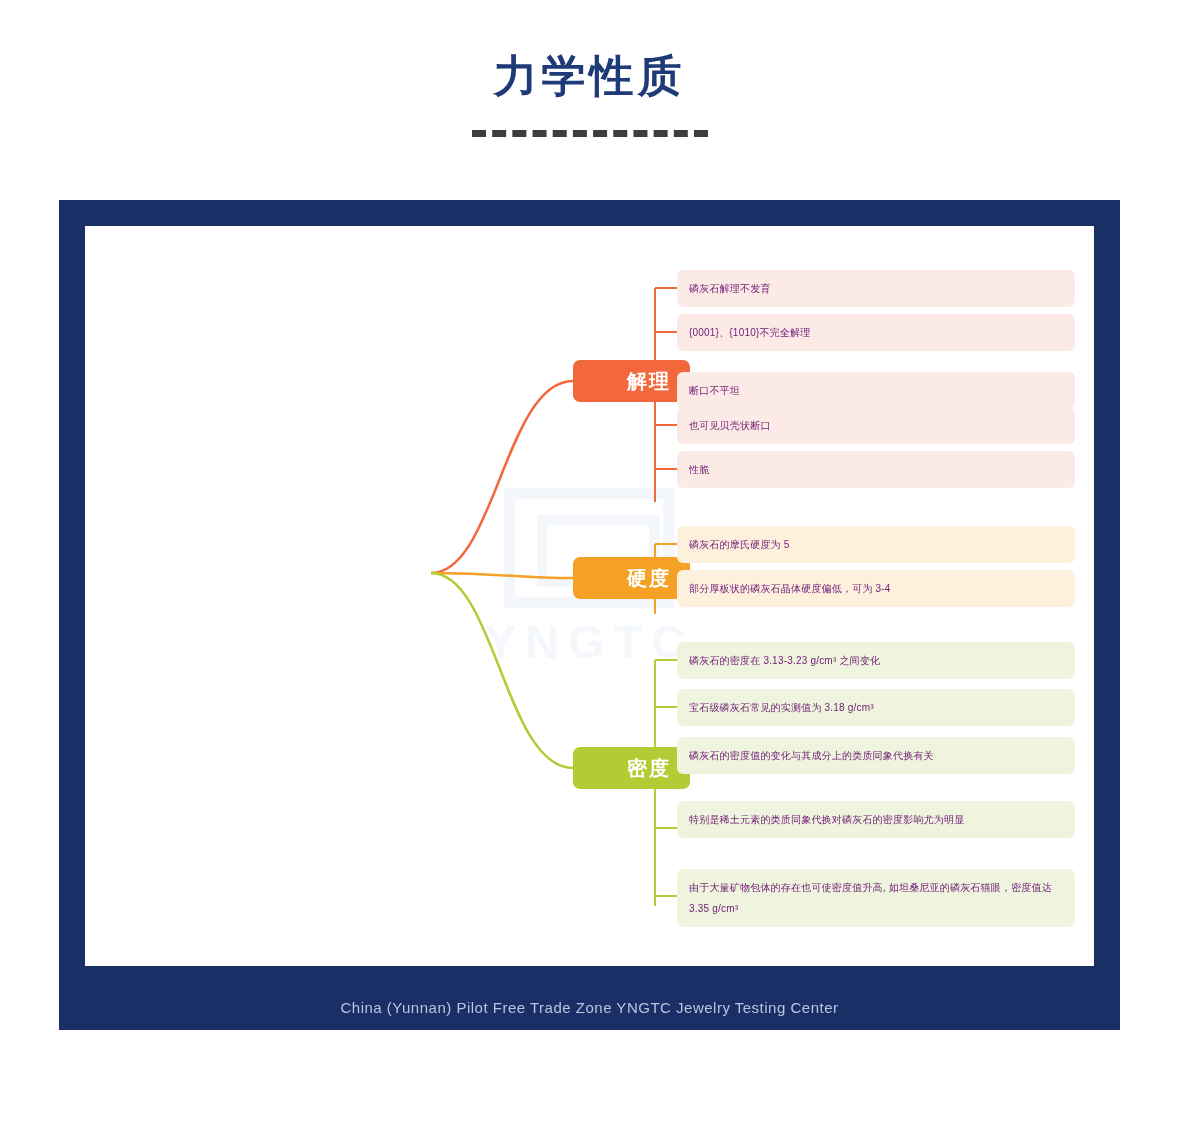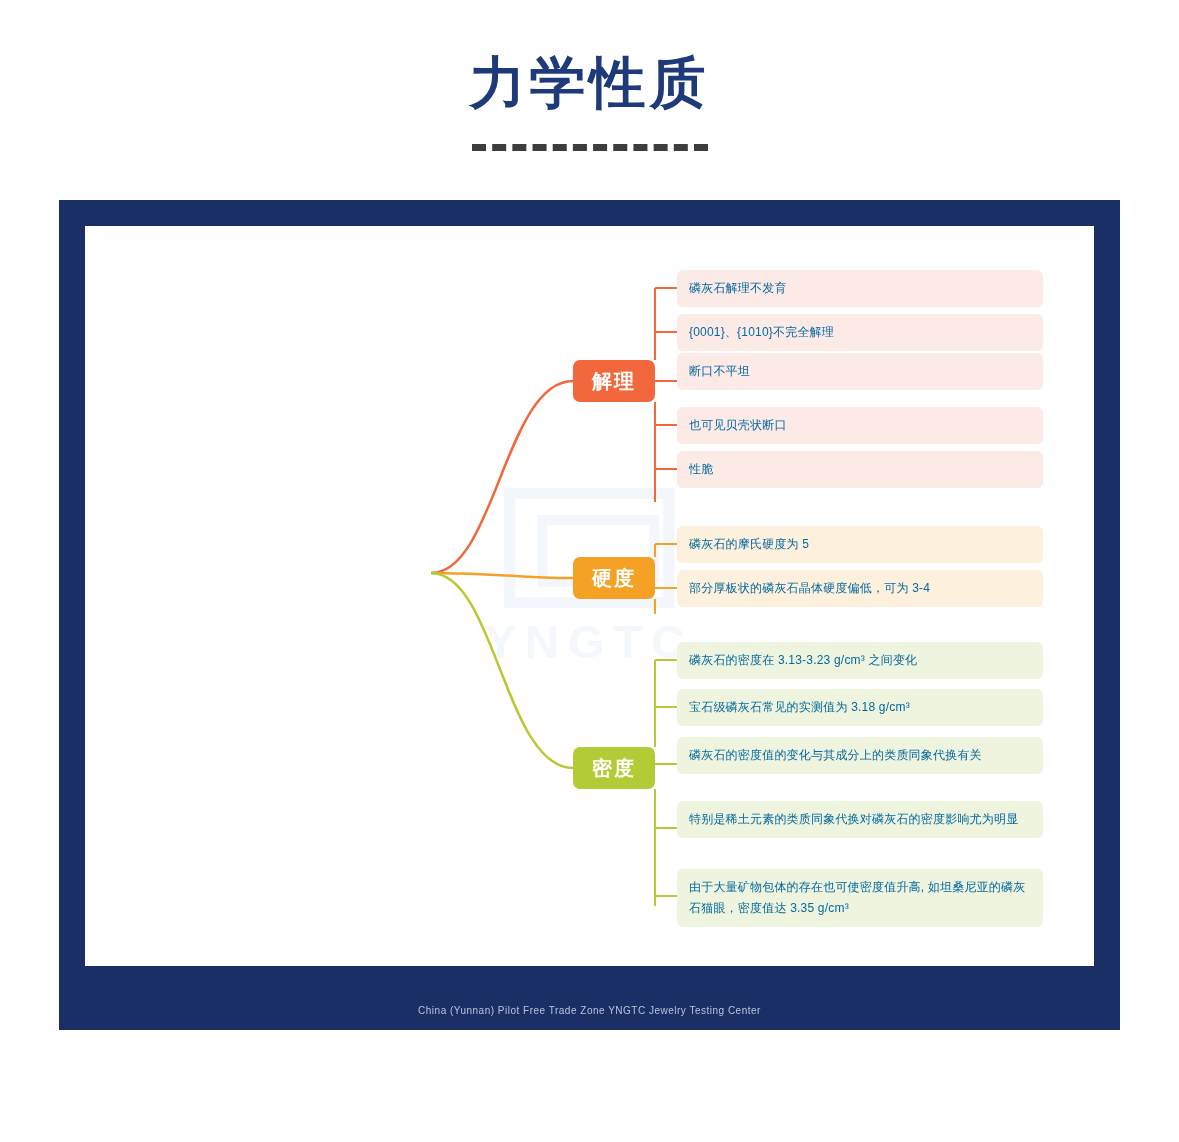--- a/index.html
+++ b/index.html
@@ -14,21 +14,21 @@
     position: relative;
     overflow: hidden;
   }
 
   
   .title-wrap {
     text-align: center;
     padding-top: 52px;
   }
   .page-title {
-    font-size: 56px;
+    font-size: 44px;
     font-weight: bold;
     color: #1e3a78;
     letter-spacing: 4px;
     line-height: 1.1;
     font-family: "Liberation Sans", sans-serif;
   }
   .title-rule {
     width: 236px;
     height: 0;
     margin: 30px auto 0 auto;
@@ -96,21 +96,21 @@
   
   .footer {
     position: absolute;
     left: 0;
     right: 0;
     bottom: 14px;
     text-align: center;
     color: #cdd6ea;
   }
   .footer-cn { font-size: 13px; letter-spacing: 1px; }
-  .footer-en { font-size: 10px; letter-spacing: .5px; margin-top: 3px; color:#b9c4de; }
+  .footer-en { font-size: 15px; letter-spacing: .5px; margin-top: 3px; color:#b9c4de; }
 
   
   .map {
     position: absolute;
     inset: 0;
   }
   .svg-links {
     position: absolute;
     left: 0; top: 0;
     width: 1009px;
@@ -139,32 +139,33 @@
     width: 82px;
     height: 42px;
     border-radius: 7px;
     color: #ffffff;
     font-size: 20px;
     font-weight: bold;
     letter-spacing: 2px;
     display: flex;
     align-items: center;
     justify-content: center;
+    padding-left: 35px;
   }
   .b-cleavage { left: 488px; top: 134px; background: #f2683c; }
   .b-hardness { left: 488px; top: 331px; background: #f4a125; }
   .b-density  { left: 488px; top: 521px; background: #b3cb35; }
 
   .leaf {
     position: absolute;
     left: 592px;
-    width: 366px;
+    width: 398px;
     border-radius: 6px;
-    font-size: 12px;
-    color: #0369a1;
+    font-size: 10px;
+    color: #701a75;
     line-height: 21px;
     padding: 8px 12px;
     box-sizing: border-box;
     letter-spacing: .2px;
   }
   .leaf.pink { background: #fceae6; }
   .leaf.orange { background: #fdf0dc; }
   .leaf.green { background: #eef4dd; }
 </style>
 </head>
@@ -212,21 +213,21 @@
         <path d="M570,481 L592,481" fill="none" stroke="#b3cb35" stroke-width="2"></path>
         <path d="M570,538 L592,538" fill="none" stroke="#b3cb35" stroke-width="2"></path>
         <path d="M570,602 L592,602" fill="none" stroke="#b3cb35" stroke-width="2"></path>
         <path d="M570,670 L592,670" fill="none" stroke="#b3cb35" stroke-width="2"></path>
       </svg>
 
 
       <div class="branch-node b-cleavage">解理</div>
       <div class="leaf pink" style="top:44px;">磷灰石解理不发育</div>
       <div class="leaf pink" style="top:88px;">{0001}、{1010}不完全解理</div>
-      <div class="leaf pink" style="top:127px;">断口不平坦</div>
+      <div class="leaf pink" style="top:146px;">断口不平坦</div>
       <div class="leaf pink" style="top:181px;">也可见贝壳状断口</div>
       <div class="leaf pink" style="top:225px;">性脆</div>
 
       <div class="branch-node b-hardness">硬度</div>
       <div class="leaf orange" style="top:300px;">磷灰石的摩氏硬度为 5</div>
       <div class="leaf orange" style="top:344px;">部分厚板状的磷灰石晶体硬度偏低，可为 3-4</div>
 
       <div class="branch-node b-density">密度</div>
       <div class="leaf green" style="top:416px;">磷灰石的密度在 3.13-3.23 g/cm³ 之间变化</div>
       <div class="leaf green" style="top:463px;">宝石级磷灰石常见的实测值为 3.18 g/cm³</div>

